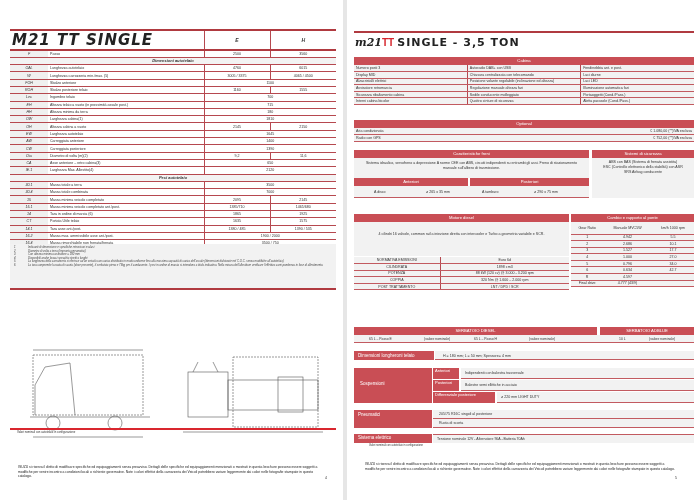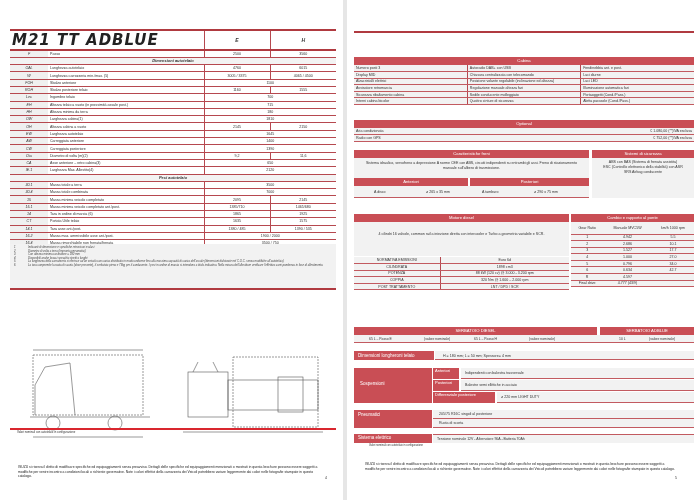--- a/index.html
+++ b/index.html
@@ -24,21 +24,21 @@
 .lbl{color:#fff;font-size:4.5px}
 </style>
 </head>
 <body>
 
 <div class="page" id="pl">
   <div class="line" style="left:10px;top:29px;width:326px"></div>
   <table class="abs" style="left:10px;top:31px;width:326px">
     <tbody>
         <tr style="height:16px">
-      <td colspan="2" style="height:16px;border-bottom:2px solid #b03a40"><span class="lt-title">M21 TT ADBLUE</span></td>
+      <td colspan="2" style="height:16px;border-bottom:2px solid #b03a40"><span class="lt-title">M21 TT SINGLE</span></td>
       <td class="cen vsep" style="width:66px;font-weight:bold;font-style:italic;font-size:5px;border-bottom:2px solid #b03a40">E</td>
       <td class="cen vsep" style="width:66px;font-weight:bold;font-style:italic;font-size:5px;border-bottom:2px solid #b03a40">H</td>
     </tr>
     </tbody>
       <tbody id="lt-body">
         <tr>
           <td class="code">F</td>
           <td>Passo</td>
           <td class="cen vsep">2500</td>
           <td class="cen vsep">3560</td>
@@ -231,20 +231,24 @@
   </svg>
 
   <div class="abs" style="left:10px;top:428px;width:326px;height:1.5px;background:#d9262e"></div>
   <div class="abs" style="left:17px;top:430px;font-size:2.8px;color:#333">Valori nominali con autotelaio in configurazione</div>
   <div class="abs foot" style="left:18px;top:465px;width:300px">ISUZU si riserva il diritto di modificare specifiche ed equipaggiamenti senza preavviso. Dettagli delle specifiche ed equipaggiamenti menzionati o mostrati in questa brochure possono essere soggetti a modifiche per venire incontro a condizioni locali o richieste governative. Note i colori effettivi della carrozzeria dei Veicoli potrebbero variare leggermente dai colori nelle fotografie stampate in questo catalogo.</div>
   <div class="abs" style="left:325px;top:476px;font-size:3.5px">4</div>
 </div>
 
 <div class="page" id="pr">
   <div class="line" style="left:7px;top:31px;width:340px"></div>
+  <div class="abs" style="left:8px;top:36px;font-size:11px;white-space:nowrap">
+    <span style="font-style:italic;font-weight:bold;font-family:'DejaVu Serif',serif;color:#222">m21</span><span style="color:#d6262e;font-weight:bold;font-size:10px">TT</span>
+    <span style="font-weight:900;font-family:'DejaVu Sans',sans-serif;letter-spacing:1px;color:#222">SINGLE - 3,5 TON</span>
+  </div>
 
   <div class="abs red hdr" style="left:7px;top:57px;width:340px">Cabina</div>
   <table class="abs rt" style="left:7px;top:65px;width:340px">
       <tbody id="cabina">
         <tr>
           <td style="width: 33%;">Numero posti 3</td>
           <td class="vsep" style="width: 33%;">Autoradio DAB+ con USB</td>
           <td class="vsep" style="width: 33%;">Fendinebbia ant. e post.</td>
         </tr>
         <tr>

